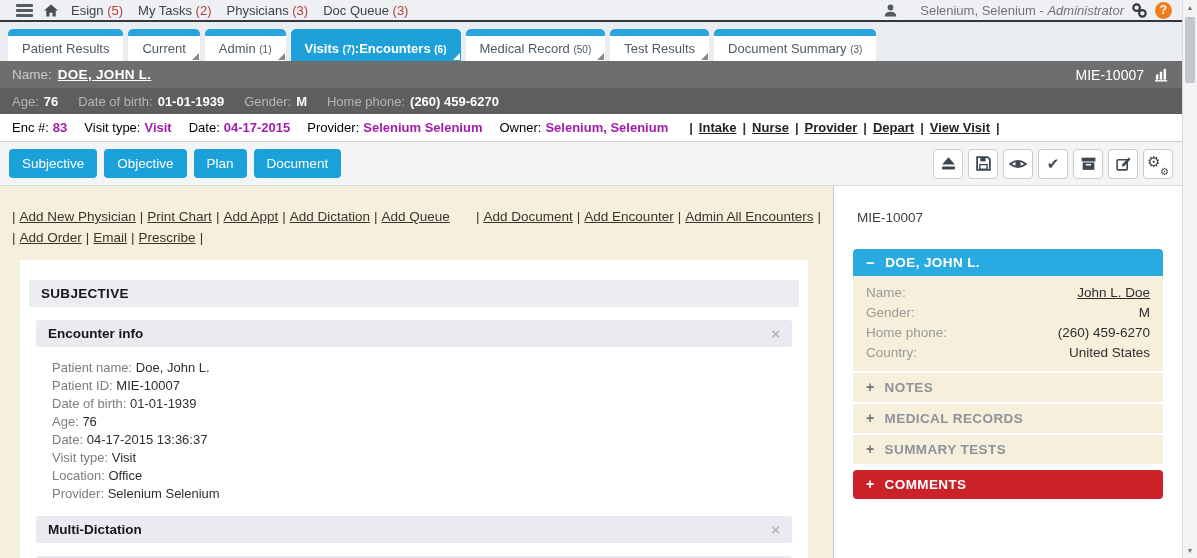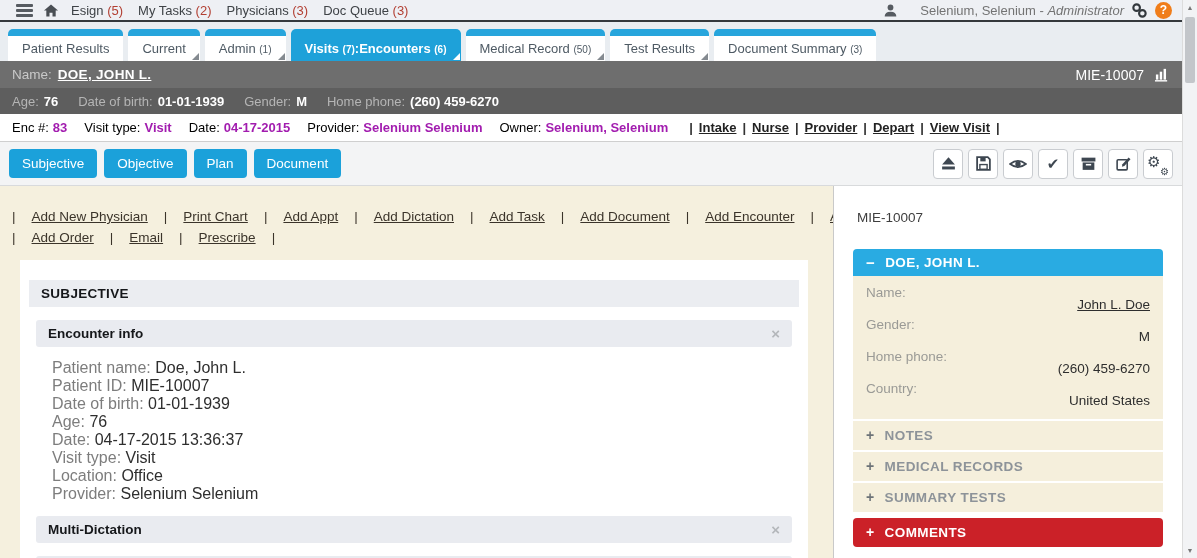--- a/index.html
+++ b/index.html
@@ -57,40 +57,40 @@
   .gear-wrap { position:relative; width:18px; height:18px; }
   .gear-big { position:absolute; left:-2px; top:-2px; font-size:15px; color:#3e4751; }
   .gear-small { position:absolute; right:-2px; bottom:-4px; font-size:10px; color:#3e4751; }
 
   
   .content { flex:1; display:flex; background:#f5f0de; overflow:hidden; }
   .main { flex:1; padding:0 12px; overflow:hidden; }
   .quick-links { margin-top:20px; font-size:13.5px; color:#3b342a; line-height:21px; }
   .ql-row { display:flex; white-space:nowrap; }
   .ql-gap { width:48px; }
-  .ql { text-decoration:underline; cursor:pointer; margin:0 16px; color:#3b342a;text-align:right; }
+  .ql { text-decoration:underline; cursor:pointer; margin:0 4px; color:#3b342a;text-align:right; }
   .qpipe { color:#3b342a; }
 
   .card { background:#fff; margin:12px 0 0 8px; width:788px; padding:20px 9px 9px; }
   .card-title-bar { background:#ebedf1; padding:6px 12px; font-weight:bold; font-size:13.5px; color:#15171a; letter-spacing:.3px; }
   .section-bar { background:#e9ebf0; border-radius:3px; margin:13px 7px 0; padding:6px 12px; font-weight:bold; font-size:13.5px; color:#15171a; display:flex; align-items:center;text-align:right; }
   .close-x { margin-left:auto; color:#b4b7bb; font-weight:bold; font-size:15px; line-height:1; cursor:pointer; }
-  .details { margin:12px 7px 0; padding-left:16px; font-size:16px; line-height:18px; }
+  .details { margin:12px 7px 0; padding-left:16px; font-size:13px; line-height:18px; }
   .d-label { color:#7d7d7d; }
   .d-value { color:#2e2e2e; }
 
   
   .sidebar { width:349px; background:#fff; border-left:1px solid #c9c9c9; padding:14px 19px 0; }
   .sb-pid { font-size:13.5px; color:#3e3e3e; margin:10px 0 0 4px; }
   .sb-header { margin-top:24px; background:#29abe2; border-radius:4px 4px 0 0; color:#fff; font-weight:bold; font-size:13.5px; letter-spacing:.4px; padding:6px 13px; display:flex; align-items:center; gap:10px; cursor:pointer; }
   .collapse-minus { font-size:15px; font-weight:bold; line-height:1; }
   .sb-details { background:#f5efdc; padding:7px 0 8px; }
   .sb-row { display:flex; justify-content:space-between; padding:0 13px; font-size:13.5px; line-height:20px; }
   .sb-label { color:#9a9a96; }
-  .sb-value { color:#2e2e2e;margin-top:12px; }
+  .sb-value { color:#2e2e2e; }
   .sb-value.link { text-decoration:underline; cursor:pointer; }
   .sb-section { background:#f5efdc; border-top:2px solid #fff; padding:7px 13px; font-weight:bold; font-size:13.5px; color:#8d9399; letter-spacing:.4px; display:flex; gap:10px; cursor:pointer; }
   .sb-section:last-of-type { border-radius:0 0 3px 3px; }
   .plus { color:#6d7378; line-height:1; font-size:14px; }
   .sb-comments { margin-top:6px; background:#cb2128; border-radius:4px; color:#fff; font-weight:bold; font-size:13.5px; letter-spacing:.4px; padding:7px 13px; display:flex; gap:10px; cursor:pointer; }
   .plus-white { color:#fff; line-height:1; font-size:14px; }
 
   
   .scrollbar { width:15px; height:558px; background:#f2f3f5; border-left:1px solid #dcdcdc; position:relative; }
   .sb-btn { height:15px; display:flex; align-items:center; justify-content:center; font-size:7px; color:#787878; cursor:pointer; }
@@ -267,21 +267,21 @@
         <div class="ql-row">
           <span class="qpipe">|</span>
             <span class="ql">Add New Physician</span>
             <span class="qpipe">|</span>
             <span class="ql">Print Chart</span>
             <span class="qpipe">|</span>
             <span class="ql">Add Appt</span>
             <span class="qpipe">|</span>
             <span class="ql">Add Dictation</span>
             <span class="qpipe">|</span>
-            <span class="ql">Add Task</span>
+            <span class="ql">Add Queue</span>
           <span class="ql-gap"></span>
           <span class="qpipe">|</span>
             <span class="ql">Add Document</span>
             <span class="qpipe">|</span>
             <span class="ql">Add Encounter</span>
             <span class="qpipe">|</span>
             <span class="ql">Admin All Encounters</span>
             <span class="qpipe">|</span>
         </div>
         <div class="ql-row">

